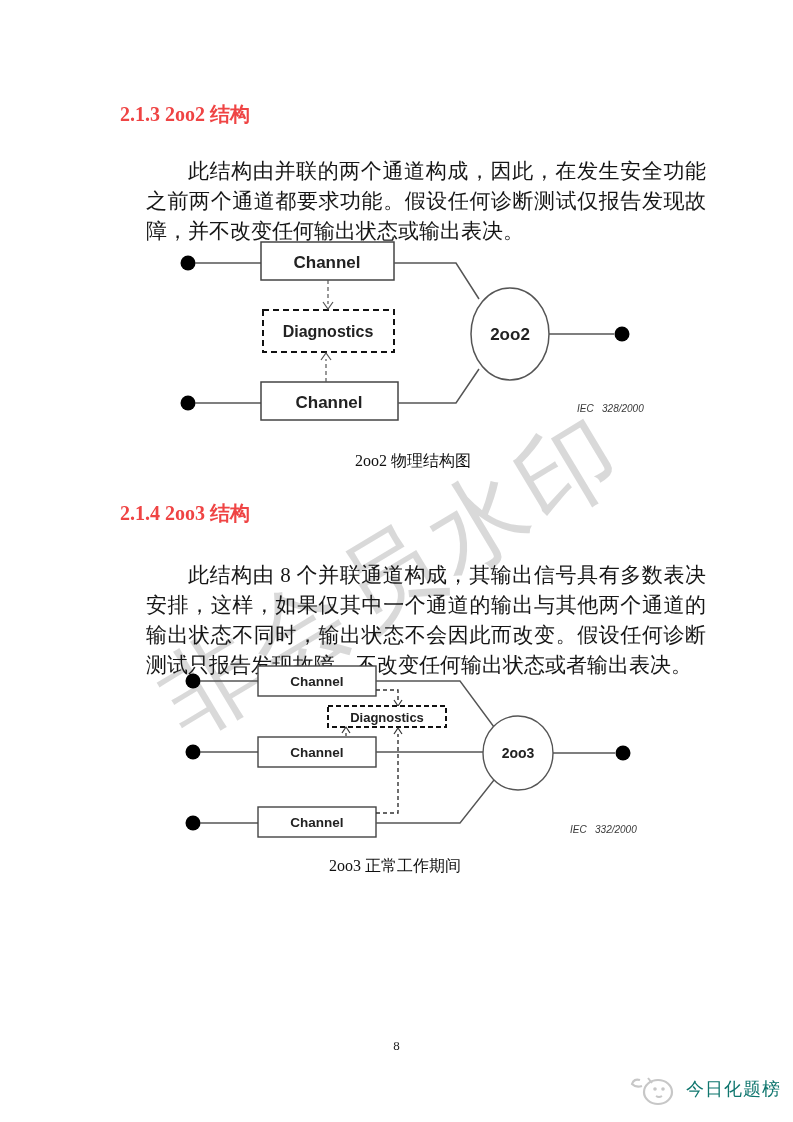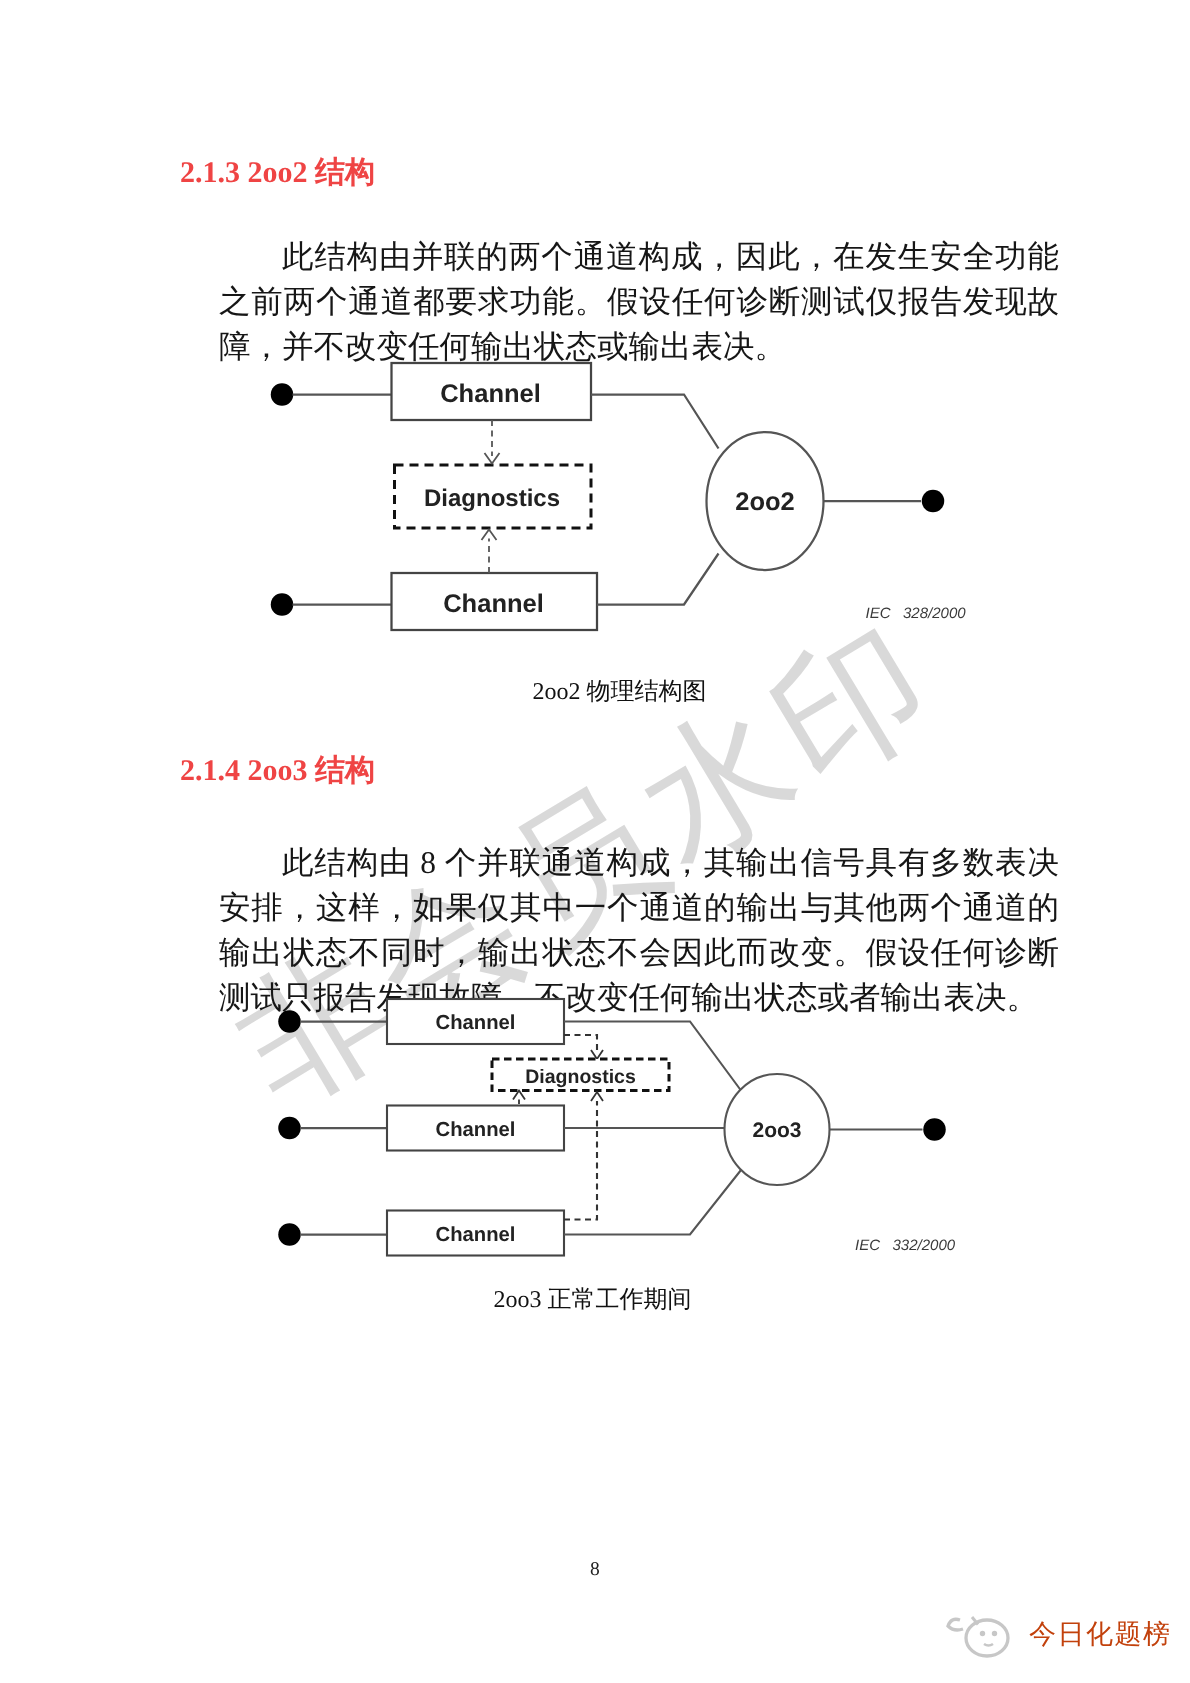--- a/index.html
+++ b/index.html
@@ -79,21 +79,21 @@
     font-size: 13px;
     color: #222222;
   }
   .brand {
     position: absolute;
     right: 12px;
     top: 1070px;
     display: flex;
     align-items: center;
     gap: 6px;
-    color: #c2410c;
+    color: #0f766e;
   }
   .brand-text {
     font-family: "Liberation Sans", "DejaVu Sans", sans-serif;
     font-size: 18px;
     letter-spacing: 1px;
   }
 </style>
 </head>
 <body>
 

